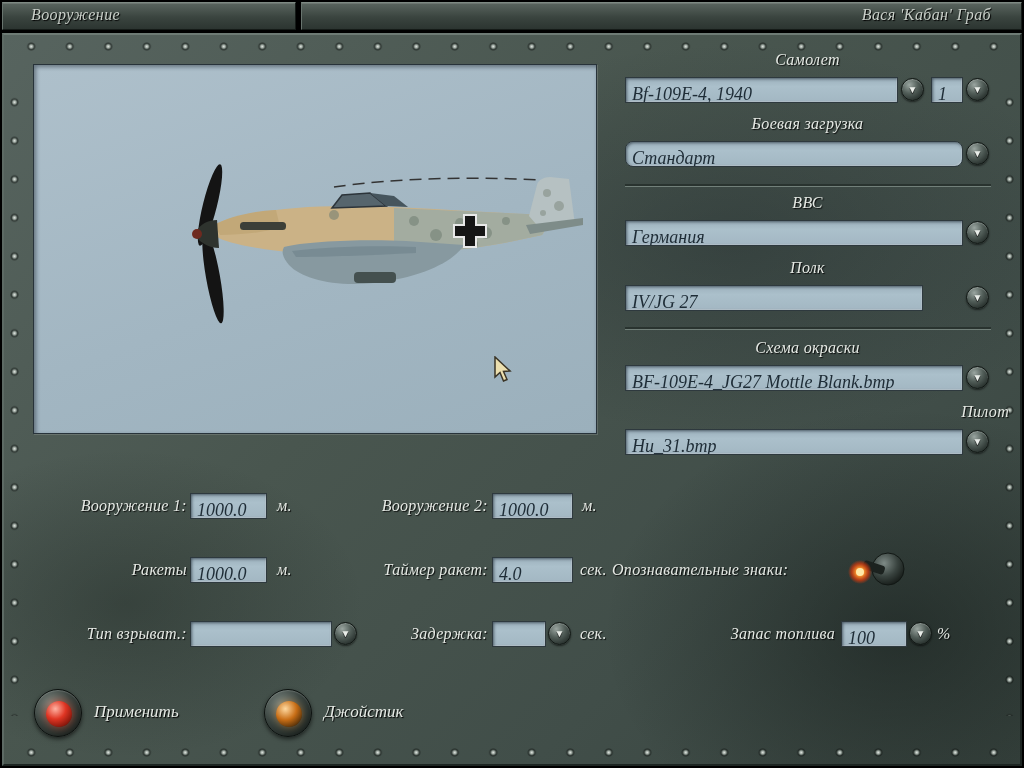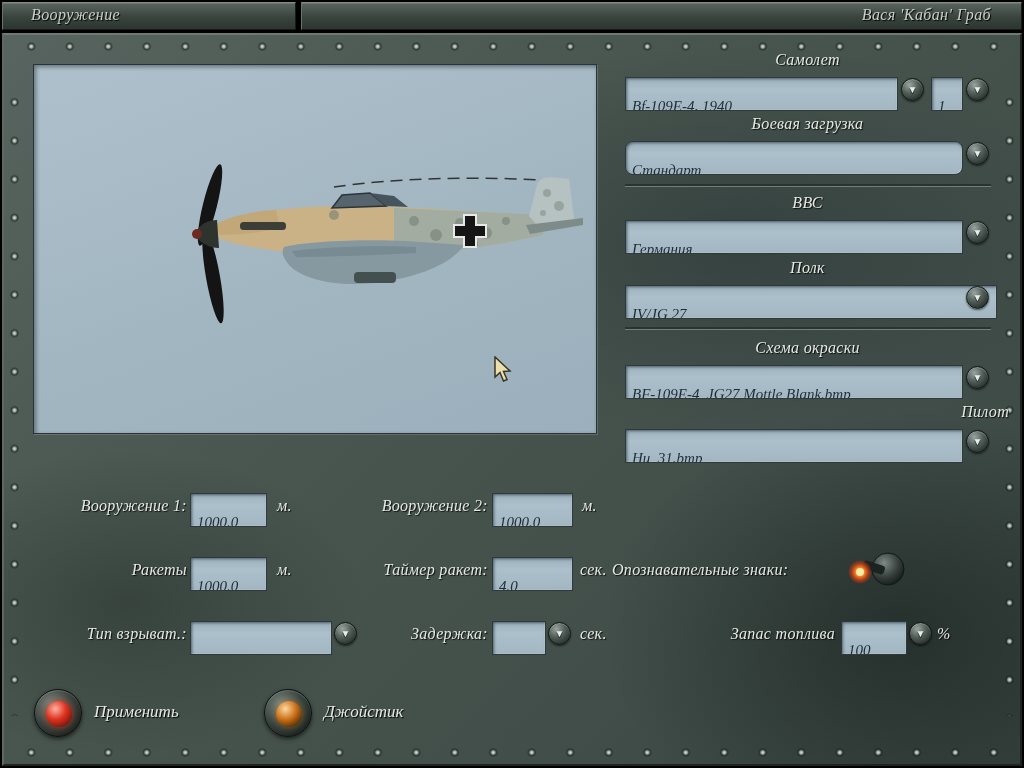--- a/index.html
+++ b/index.html
@@ -50,25 +50,25 @@
     border:1px solid #28333a;
     box-shadow:inset 2px 2px 4px rgba(15,25,35,.45), 1px 1px 0 rgba(255,255,255,.15);
   }
   
   .lbl{
     position:absolute;font-size:16px;color:#e5e9e4;white-space:nowrap;
     text-shadow:1px 1px 1px rgba(0,0,0,.85);letter-spacing:.3px;
   }
   .center{text-align:center;} .right{text-align:right;}
   .field{
-    position:absolute;height:26px;box-sizing:border-box;padding:16px 6px;
+    position:absolute;height:26px;box-sizing:border-box;padding:4px 6px;
     background:linear-gradient(#9cb0bc,#abc0cb 35%,#a3b7c3);
     border:1px solid #2e393e;
     box-shadow:inset 1px 1px 3px rgba(10,20,30,.55), inset -1px -1px 1px rgba(255,255,255,.3);
-    font-size:15px;line-height:24px;color:#1e2c36;white-space:nowrap;overflow:hidden;
+    font-size:18px;line-height:24px;color:#1e2c36;white-space:nowrap;overflow:hidden;
   }
   .arrow-btn{
     position:absolute;width:23px;height:23px;border-radius:50%;box-sizing:border-box;
     background:radial-gradient(circle at 35% 28%, #9aa5a0, #525e59 42%, #1e2623 88%);
     border:1px solid #111714;color:#e9ede9;font-size:10px;line-height:22px;text-align:center;
     font-style:normal;text-shadow:0 1px 1px #000;
     box-shadow:0 1px 2px rgba(0,0,0,.55), inset 0 1px 1px rgba(255,255,255,.25);
   }
   .divider{
     position:absolute;left:625px;width:366px;height:0;
@@ -161,21 +161,21 @@
   <div class="field" style="left:625px;top:141px;width:338px;border-radius:8px;">Стандарт</div>
   <div class="arrow-btn" style="left:966px;top:142px;">▼</div>
 
   <div class="divider" style="top:184px;"></div>
 
   <div class="lbl center" style="left:625px;top:194px;width:365px;">ВВС</div>
   <div class="field" style="left:625px;top:220px;width:338px;">Германия</div>
   <div class="arrow-btn" style="left:966px;top:221px;">▼</div>
 
   <div class="lbl center" style="left:625px;top:259px;width:365px;">Полк</div>
-  <div class="field" style="left:625px;top:285px;width:372px;">IV/JG 27</div>
+  <div class="field" style="left:625px;top:285px;width:298px;">IV/JG 27</div>
   <div class="arrow-btn" style="left:966px;top:286px;">▼</div>
 
   <div class="divider" style="top:327px;"></div>
 
   <div class="lbl center" style="left:625px;top:339px;width:365px;">Схема окраски</div>
   <div class="field" style="left:625px;top:365px;width:338px;">BF-109E-4_JG27 Mottle Blank.bmp</div>
   <div class="arrow-btn" style="left:966px;top:366px;">▼</div>
 
   <div class="lbl center" style="left:644px;top:403px;width:365px;text-align:right;">Пилот</div>
   <div class="field" style="left:625px;top:429px;width:338px;">Hu_31.bmp</div>

